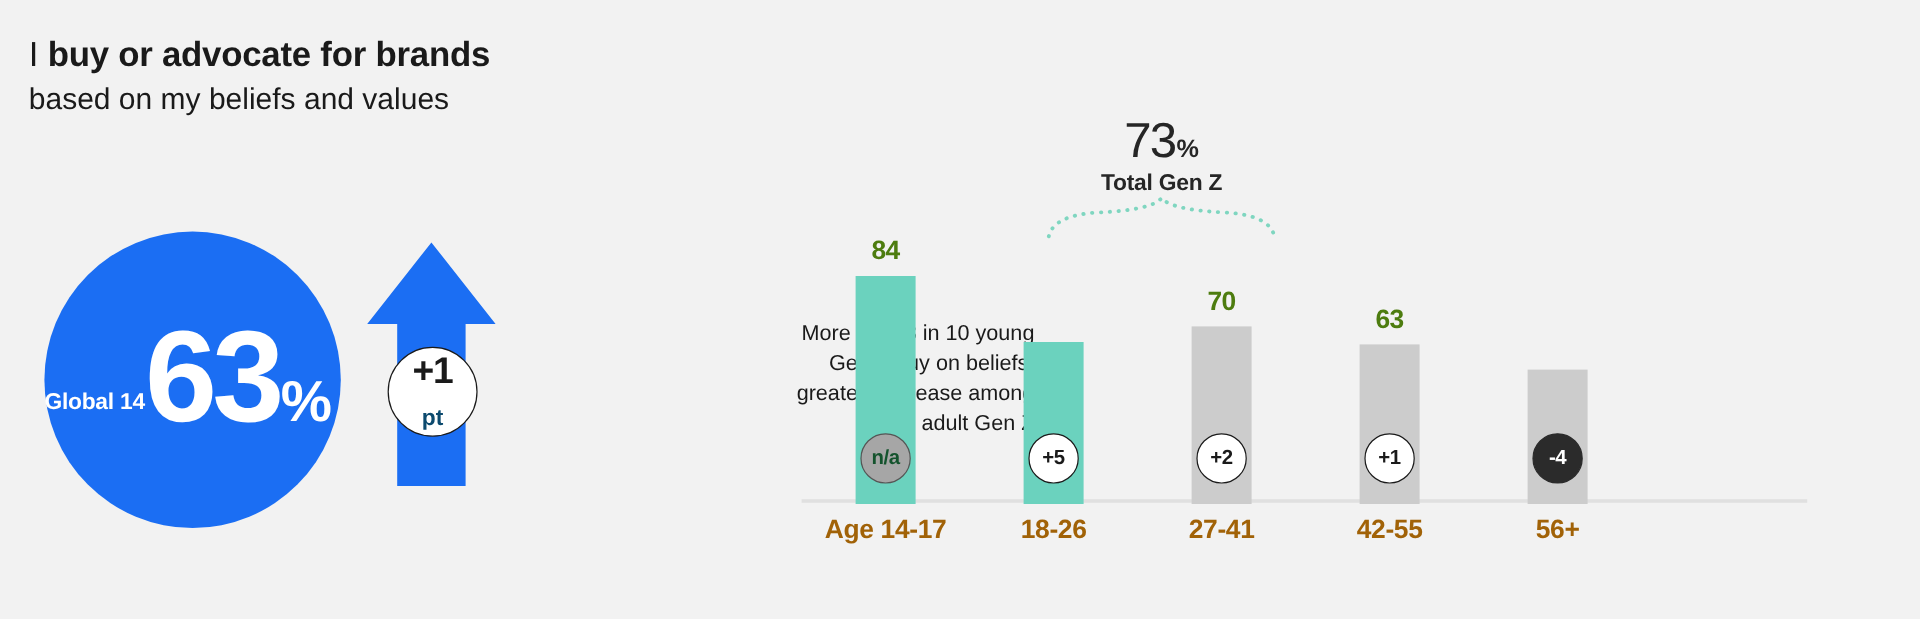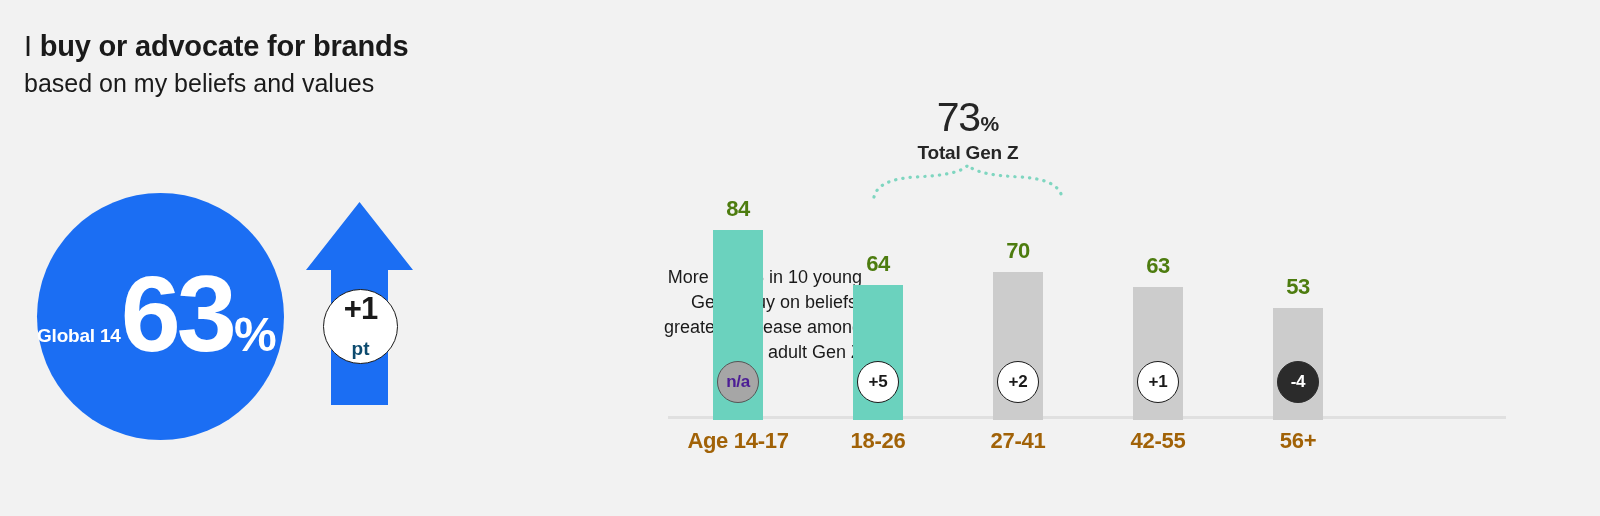--- a/index.html
+++ b/index.html
@@ -252,21 +252,21 @@
     display: flex;
     align-items: center;
     justify-content: center;
     font-size: 17px;
     font-weight: 700;
     letter-spacing: -0.3px;
     border: 1.2px solid #1a1a1a;
     box-sizing: border-box;
   }
   .badge.white { background: #ffffff; color: #1a1a1a; }
-  .badge.gray  { background: #a6a6a6; color: #4c1d95; border-color: #555555; text-align: right; }
+  .badge.gray  { background: #a6a6a6; color: #14532d; border-color: #555555; text-align: right; }
   .badge.dark  { background: #2b2b2b; color: #ffffff; border-color: #2b2b2b; }
   .cat-label {
     position: absolute;
     top: 428px;
     width: 140px;
     text-align: center;
     font-size: 22px;
     font-weight: 700;
     color: #a16207;
     letter-spacing: -0.3px;
@@ -323,36 +323,34 @@
 
     <div class="axis-line"></div>
 
     <div class="plot" id="plot-area">
         <div class="bar-group" style="left: 0px;">
           <div class="bar-value" style="bottom: 198px;">84</div>
           <div class="bar teal" style="height: 190px;"></div>
           <div class="badge gray">n/a</div>
         </div>
         <div class="bar-group" style="left: 140px;">
-          <div class="bar-value" style="bottom: 143px;">64</div>
           <div class="bar teal" style="height: 135px;"></div>
           <div class="badge white">+5</div>
         </div>
         <div class="bar-group" style="left: 280px;">
           <div class="bar-value" style="bottom: 156px;">70</div>
           <div class="bar gray" style="height: 148px;"></div>
           <div class="badge white">+2</div>
         </div>
         <div class="bar-group" style="left: 420px;">
           <div class="bar-value" style="bottom: 141px;">63</div>
           <div class="bar gray" style="height: 133px;"></div>
           <div class="badge white">+1</div>
         </div>
         <div class="bar-group" style="left: 560px;">
-          <div class="bar-value" style="bottom: 120px;">53</div>
           <div class="bar gray" style="height: 112px;"></div>
           <div class="badge dark">-4</div>
         </div>
       </div>
     <div id="cat-labels">
         <div class="cat-label" style="left: 68px;">Age 14-17</div>
         <div class="cat-label" style="left: 208px;">18-26</div>
         <div class="cat-label" style="left: 348px;">27-41</div>
         <div class="cat-label" style="left: 488px;">42-55</div>
         <div class="cat-label" style="left: 628px;">56+</div>

